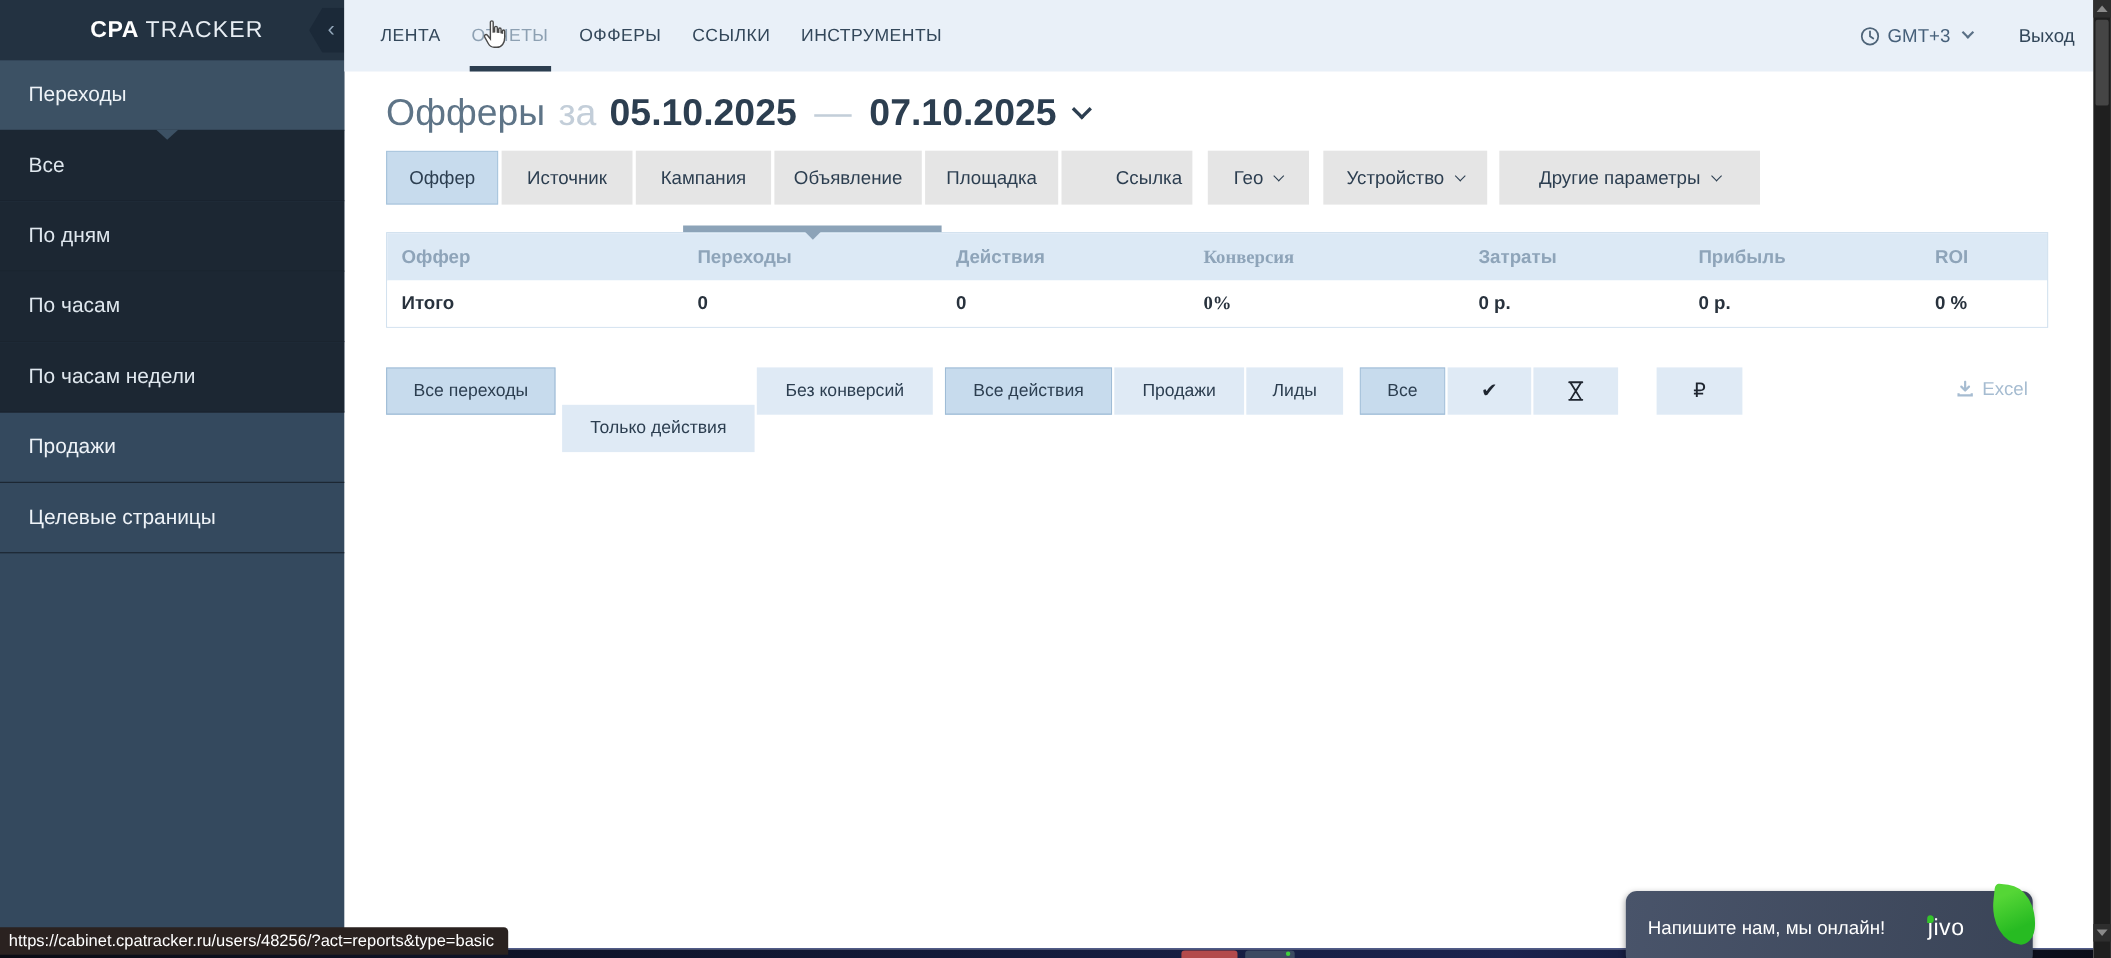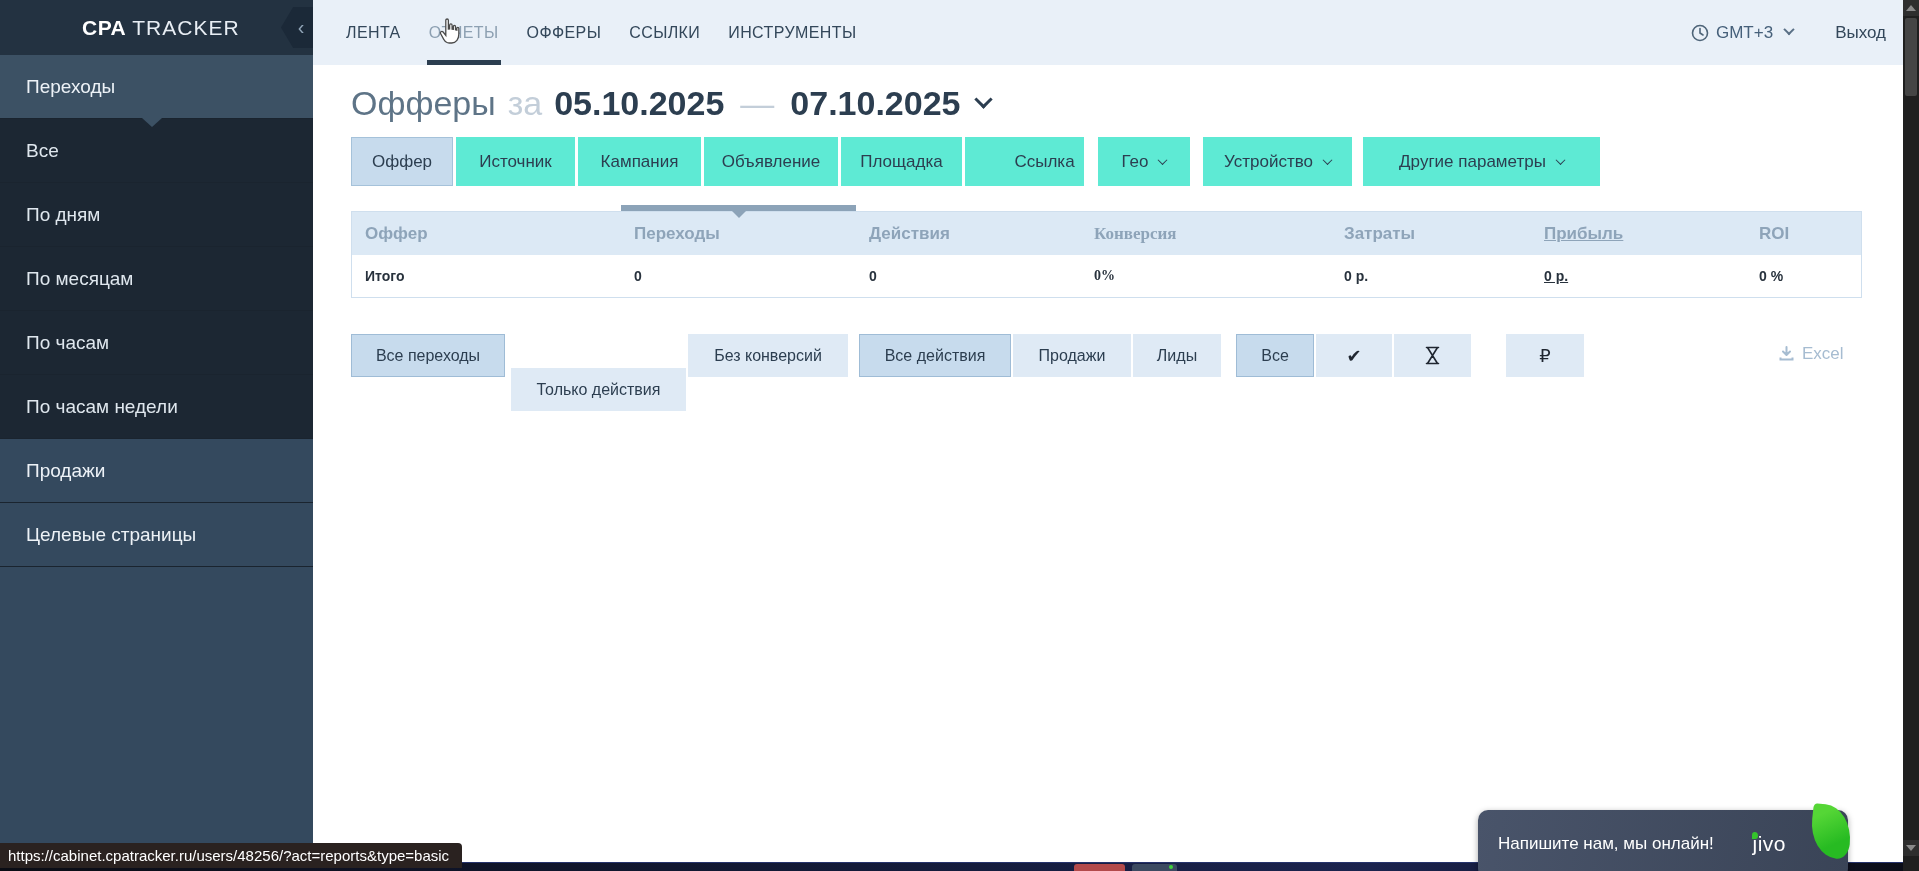--- a/index.html
+++ b/index.html
@@ -42,34 +42,34 @@
   .logout{margin-left:42px; font-size:17px; color:#33475a; cursor:pointer;}
   
   .heading{position:absolute; left:351px; top:84px; font-size:34px; white-space:nowrap; display:flex; align-items:center; cursor:pointer;}
   .h-entity{color:#5e7487;}
   .h-prep{color:#c3ced9; margin:0 12px;}
   .h-date{color:#2c3e50; font-weight:bold;}
   .h-sep{color:#c3ced9; margin:0 16px; font-weight:normal;}
   .h-chev{width:13px; height:13px; border-right:3px solid #2c3e50; border-bottom:3px solid #2c3e50;
     transform:rotate(45deg); margin-left:16px; margin-top:-8px;}
   
-  .tab{position:absolute; top:137px; height:49px; background:#5eead4; color:#2c3e50;
+  .tab{position:absolute; top:137px; height:49px; background:#e5e5e5; color:#2c3e50;
     display:flex; align-items:center; justify-content:center; font-size:17px; cursor:pointer; white-space:nowrap;}
   .tab.active{background:#c7dbed; box-shadow:inset 0 0 0 1px #a5c2da;}
   .tab .chev{border-color:#2c3e50; width:7px; height:7px; border-width:1.5px; margin-left:11px; margin-bottom:0;}
   
   .report-table{position:absolute; left:351px; top:211px; width:1511px; border:1px solid #cfdfee; background:#fff;}
   .sort-indicator{position:absolute; top:-7px; left:269px; width:235px; height:6px; background:#8ca3b8;}
   .sort-indicator::after{content:""; position:absolute; left:50%; top:6px; margin-left:-7px;
     border:7px solid transparent; border-top:7px solid #8ca3b8; border-bottom:0;}
   .thead{display:flex; height:43px; background:#dce9f5;}
   .th{display:flex; align-items:center; padding-left:13px; font-size:17px; font-weight:bold; color:#8ea4b9;}
   .trow{display:flex; height:42px; background:#fff;}
-  .td{display:flex; align-items:center; padding-left:13px; font-size:14px; font-weight:bold; color:#28323d;}
-  .c0{width:269px;} .c1{width:235px;} .c2{width:225px;} .c3{width:250px;font-family:Liberation Serif, serif;} .c4{width:200px;} .c5{width:215px;text-decoration:underline;} .c6{width:115px;}
+  .td{display:flex; align-items:center; padding-left:13px; font-size:17px; font-weight:bold; color:#28323d;}
+  .c0{width:269px;} .c1{width:235px;} .c2{width:225px;} .c3{width:250px;font-family:Liberation Serif, serif;} .c4{width:200px;} .c5{width:215px;} .c6{width:115px;}
   
   .fbtn{position:absolute; top:334px; height:43px; background:#dfeaf5; color:#2c3e50;
     display:flex; align-items:center; justify-content:center; font-size:16px; cursor:pointer; white-space:nowrap;}
   .fbtn.active{background:#c7dbed; box-shadow:inset 0 0 0 1px #9fbcd6;}
   .fbtn .glyph{font-size:18px; color:#1f2630; font-family:"DejaVu Sans",sans-serif;}
   
   .excel{position:absolute; left:1778px; top:344px; display:flex; align-items:center;
     color:#a6bcd1; font-size:17px; cursor:pointer;}
   .excel svg{margin-right:7px;}
   
@@ -116,23 +116,20 @@
       <div class="side-item sec sec-active">
         <span>Переходы</span>
       </div>
       <div class="side-item sub">
         <span>Все</span>
       </div>
       <div class="side-item sub">
         <span>По дням</span>
       </div>
       <div class="side-item sub">
-        <span>По месяцам</span>
-      </div>
-      <div class="side-item sub">
         <span>По часам</span>
       </div>
       <div class="side-item sub">
         <span>По часам недели</span>
       </div>
       <div class="side-item sec">
         <span>Продажи</span>
       </div>
       <div class="side-item sec">
         <span>Целевые страницы</span>

